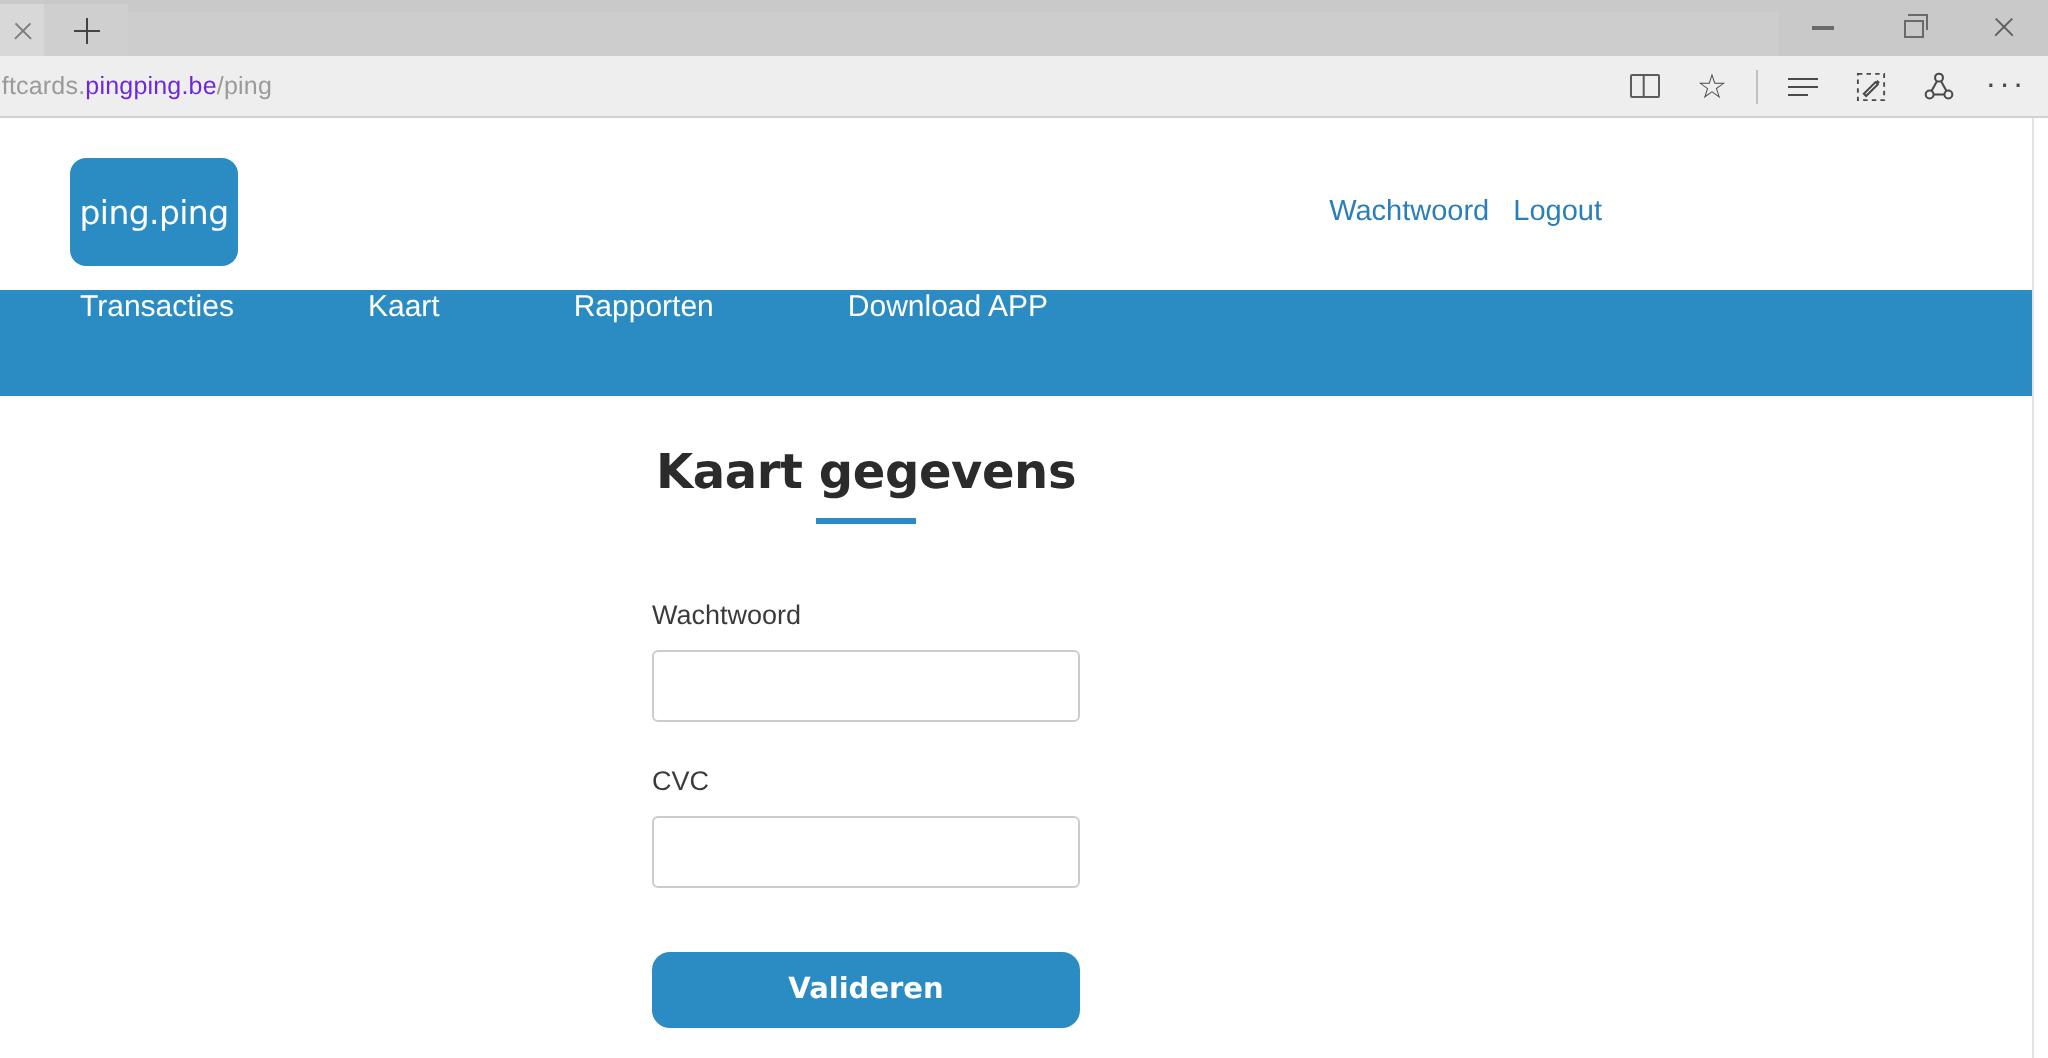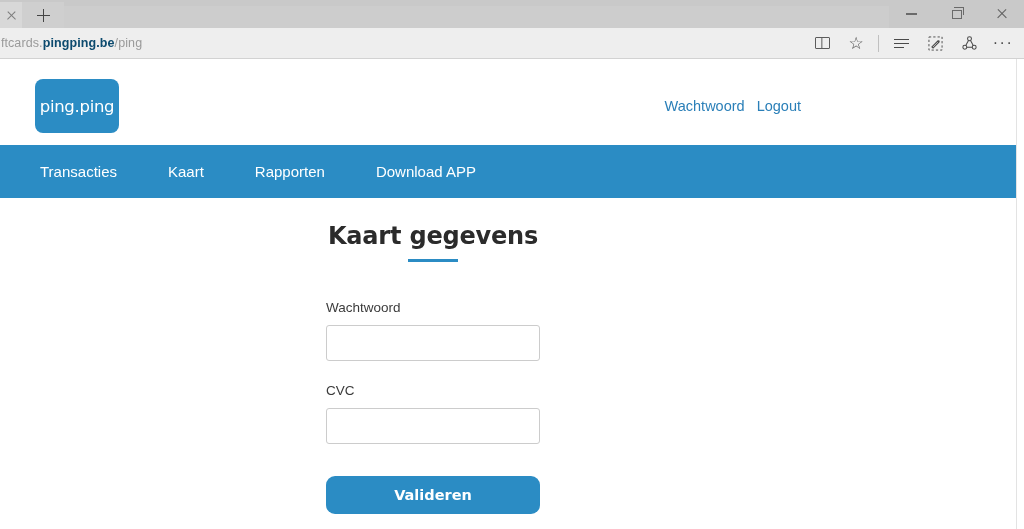--- a/index.html
+++ b/index.html
@@ -158,21 +158,21 @@
   }
 
   .url-text {
     font-size: 12.5px;
     color: #2b2b2b;
     white-space: nowrap;
     letter-spacing: 0.1px;
     margin-left: -2px;
   }
   .url-pre  { color: #9a9a9a; }
-  .url-host { color: #0c4a6e; font-weight: bold; }
+  .url-host { color: #6d28d9; font-weight: normal; }
   .url-path { color: #9a9a9a; }
 
   .toolbar-icons {
     display: flex;
     align-items: center;
     height: 31px;
     padding-right: 4px;
   }
   .tbtn {
     width: 34px;
@@ -294,22 +294,22 @@
     font-size: 14.5px;
     text-decoration: none;
     cursor: pointer;
   }
 
   
   .navbar {
     height: 53px;
     background: #2b8cc4;
     display: flex;
-    align-items: center;
     padding-left: 40px;
+    gap: 16px;
   }
   .nav-item {
     color: #ffffff;
     font-size: 15px;
     margin-right: 51px;
     cursor: pointer;
     white-space: nowrap;
   }
 
   

